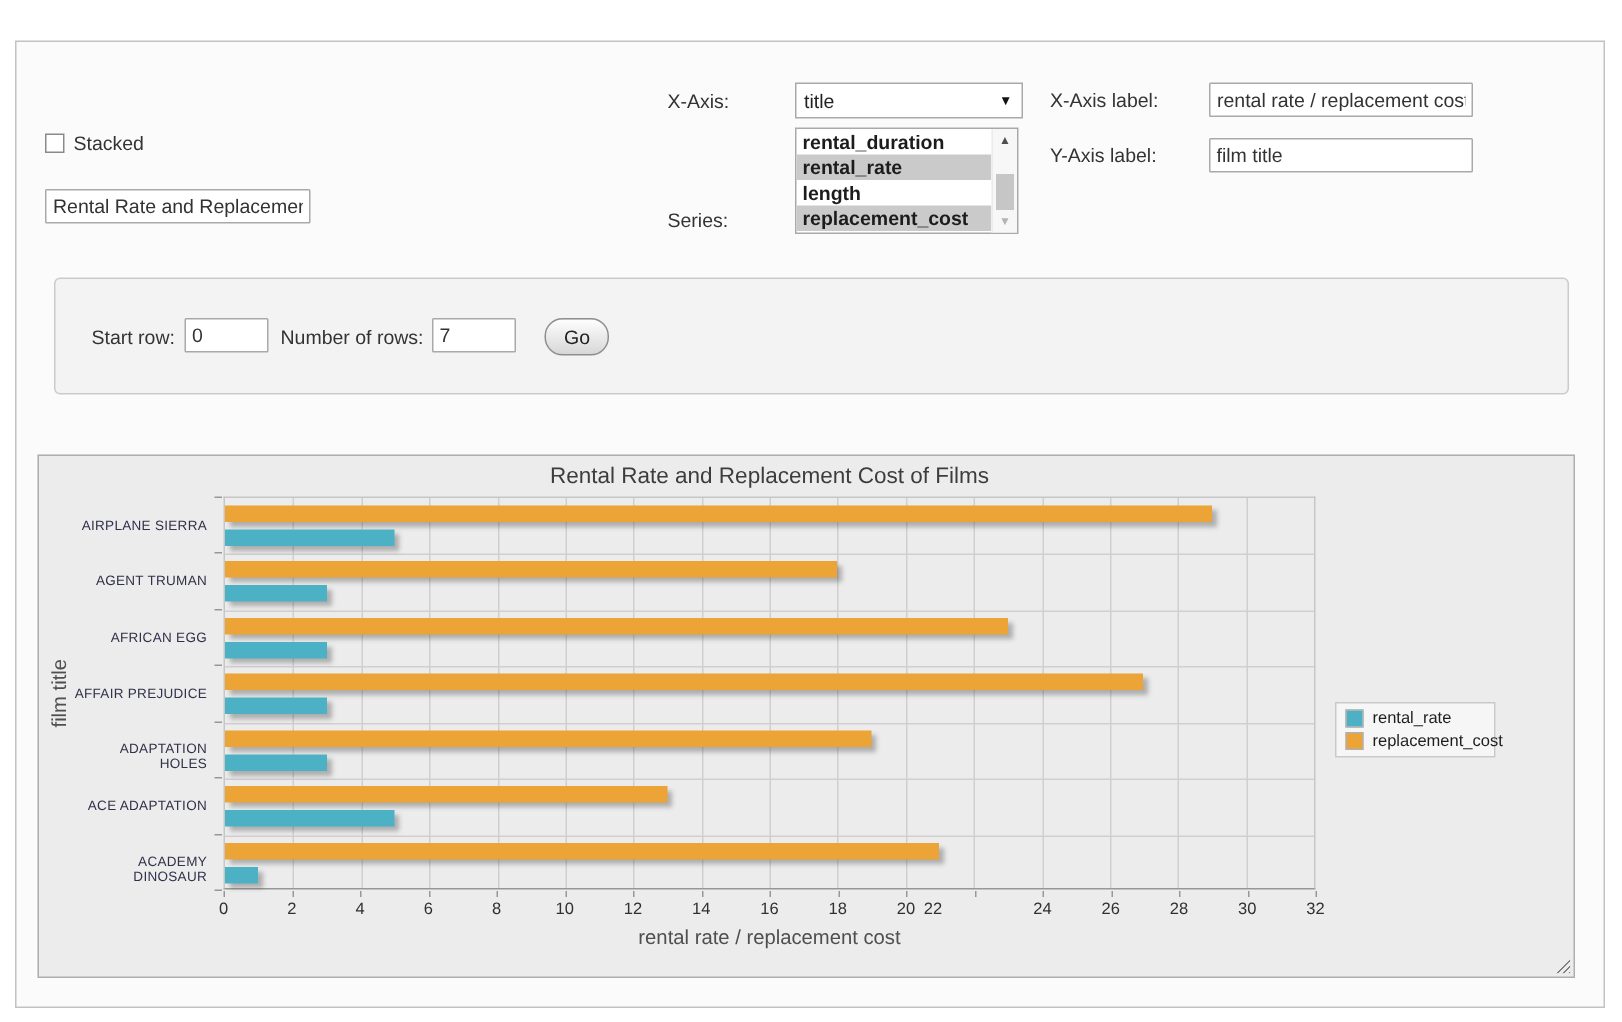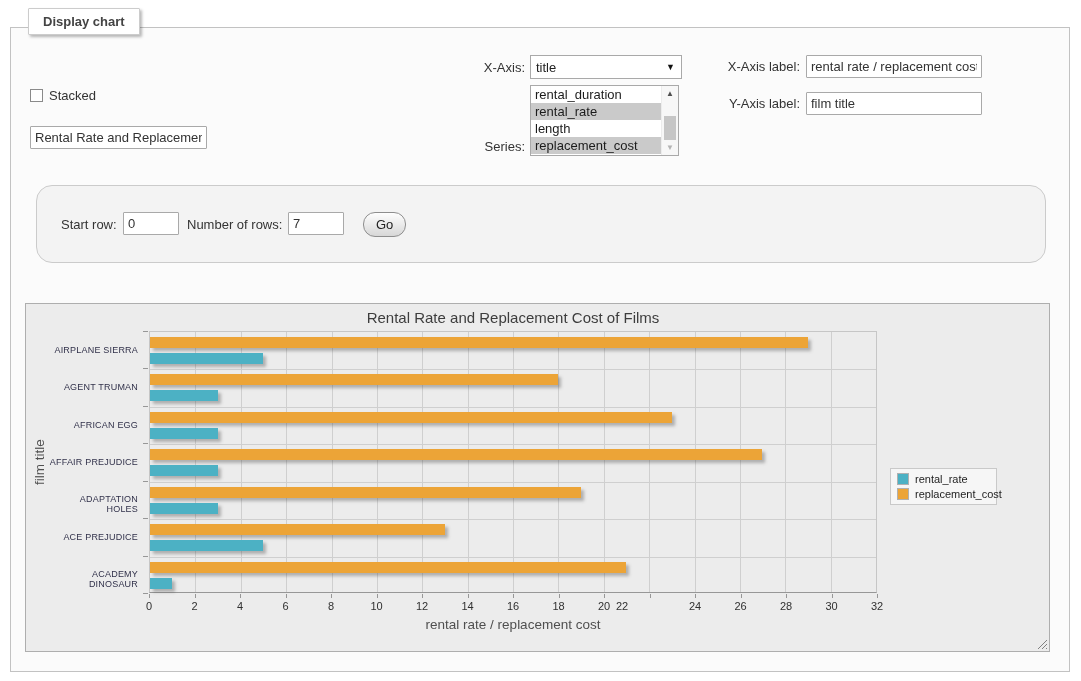--- a/index.html
+++ b/index.html
@@ -19,48 +19,48 @@
   .radio-item { display:flex; align-items:center; gap:5px; cursor:default; }
   .radio-glyph { width:13px; height:13px; border:1px solid #8a8a8a; border-radius:50%; background:#fff; position:relative; flex:0 0 auto; }
   .radio-glyph.checked::after { content:""; position:absolute; left:3px; top:3px; width:5px; height:5px; border-radius:50%; background:#3b3b3b; }
   .check-row { position:absolute; left:30px; top:88px; display:flex; align-items:center; gap:6px; }
   .check-glyph { width:13px; height:13px; border:1px solid #8a8a8a; background:#fff; flex:0 0 auto; }
 
   input.textbox { border:1px solid #a9a9a9; background:#fff; height:23px; padding:2px 4px;
     font-family:"Liberation Sans", sans-serif; font-size:13px; color:#333; border-radius:1px; }
   .ti { position:absolute; left:30px; top:126px; width:177px; }
 
-  .form-label { position:absolute; text-align:right; font-size:13px; color:#333; }
+  .form-label { position:absolute; font-size:13px; color:#333; }
   .lbl-xaxis  { left:445px; top:60px;  width:80px; }
   .lbl-series { left:445px; top:139px; width:80px; }
   .lbl-xlab   { left:700px; top:59px;  width:100px; }
   .lbl-ylab   { left:700px; top:96px;  width:100px; }
 
   .select-box { position:absolute; left:530px; top:55px; width:152px; height:24px; background:#fff;
     border:1px solid #a9a9a9; display:flex; align-items:center; padding:0 6px 0 5px; }
   .select-box .sel-val { flex:1; font-size:13px; color:#222; }
   .select-arrow { font-size:9px; color:#111; line-height:1; }
 
   .listbox { position:absolute; left:530px; top:85px; width:149px; height:71px; background:#fff;
     border:1px solid #a9a9a9; display:flex; }
   .opts { flex:1; overflow:hidden; }
-  .opt { height:17px; line-height:17px; padding-left:4px; font-size:13px; color:#1c1c1c; white-space:nowrap; }
+  .opt { height:17px; line-height:17px; padding-left:4px; font-size:13px; color:#1c1c1c; white-space:nowrap;font-weight:bold; }
   .opt.selected { background:#cacaca; }
   .sb { width:17px; background:#f7f7f7; border-left:1px solid #ececec; position:relative; }
   .sb-btn { position:absolute; left:0; width:100%; height:15px; display:flex; align-items:center; justify-content:center; font-size:8px; }
   .sb-up { top:0; color:#4f4f4f; }
   .sb-dn { bottom:0; color:#b4b4b4; }
   .sb-thumb { position:absolute; left:2px; width:12px; top:30px; height:24px; background:#c6c6c6; }
 
   .inp-xlab { position:absolute; left:806px; top:55px; width:176px; }
   .inp-ylab { position:absolute; left:806px; top:92px; width:176px; }
 
   
   .rows-panel { position:absolute; left:36px; top:185px; width:1010px; height:78px;
-    background:#f3f3f3; border:1px solid #cbcbcb; border-radius:16px; }
+    background:#f3f3f3; border:1px solid #cbcbcb; border-radius:4px; }
   .rp-label { position:absolute; font-size:13px; color:#333; top:31px; }
   .rp-start-lbl { left:24px; }
   .rp-num-lbl { left:150px; }
   .rp-input { position:absolute; top:26px; width:56px; }
   .rp-start-inp { left:86px; }
   .rp-num-inp { left:251px; }
   .go-btn { position:absolute; left:326px; top:26px; height:25px; padding:0 12px;
     border:1px solid #8e8e8e; border-radius:12px; background:linear-gradient(#fefefe,#d7d7d7);
     font-family:"Liberation Sans", sans-serif; font-size:13px; color:#222; }
 
@@ -93,21 +93,20 @@
   .legend-label { font-size:11px; color:#1e1e1e; white-space:nowrap; }
   .grip { position:absolute; right:2px; bottom:2px; width:12px; height:12px;
     clip-path:polygon(100% 0, 100% 100%, 0 100%);
     background:repeating-linear-gradient(-45deg, #818181 0 1px, transparent 1px 3px); }
 </style>
 </head>
 <body>
 
 <div class="page">
   <fieldset class="main-fieldset"></fieldset>
-  <div class="legend-box">Display chart</div>
 
 
   <label class="check-row">
     <span class="check-glyph"></span>
     <span>Stacked</span>
   </label>
 
   <input class="textbox ti" value="Rental Rate and Replacement Cost of Films" style="">
 
   <div class="form-label lbl-xaxis">X-Axis:</div>
@@ -196,21 +195,21 @@
           <div class="bar" style="top: 5px; width: 65.5938%; background: rgb(236, 164, 55);"></div>
           <div class="bar" style="top: 21px; width: 3.09375%; background: rgb(76, 177, 196);"></div>
         </div>
       </div>
     <div class="cat-labels" id="cat-labels">
         <div class="cat-label" style="top: 13.7143px;">AIRPLANE SIERRA</div>
         <div class="cat-label" style="top: 51.1429px;">AGENT TRUMAN</div>
         <div class="cat-label" style="top: 88.5714px;">AFRICAN EGG</div>
         <div class="cat-label" style="top: 126px;">AFFAIR PREJUDICE</div>
         <div class="cat-label" style="top: 163.429px;">ADAPTATION HOLES</div>
-        <div class="cat-label" style="top: 200.857px;">ACE PREJUDICE</div>
+        <div class="cat-label" style="top: 200.857px;">ACE ADAPTATION</div>
         <div class="cat-label" style="top: 238.286px;">ACADEMY DINOSAUR</div>
       </div>
     <div class="xaxis-title">rental rate / replacement cost</div>
     <div class="yaxis-title">film title</div>
     <div class="legend" id="legend">
         <div class="legend-item">
           <span class="legend-swatch" style="background: rgb(76, 177, 196);"></span>
           <span class="legend-label">rental_rate</span>
         </div>
         <div class="legend-item">

